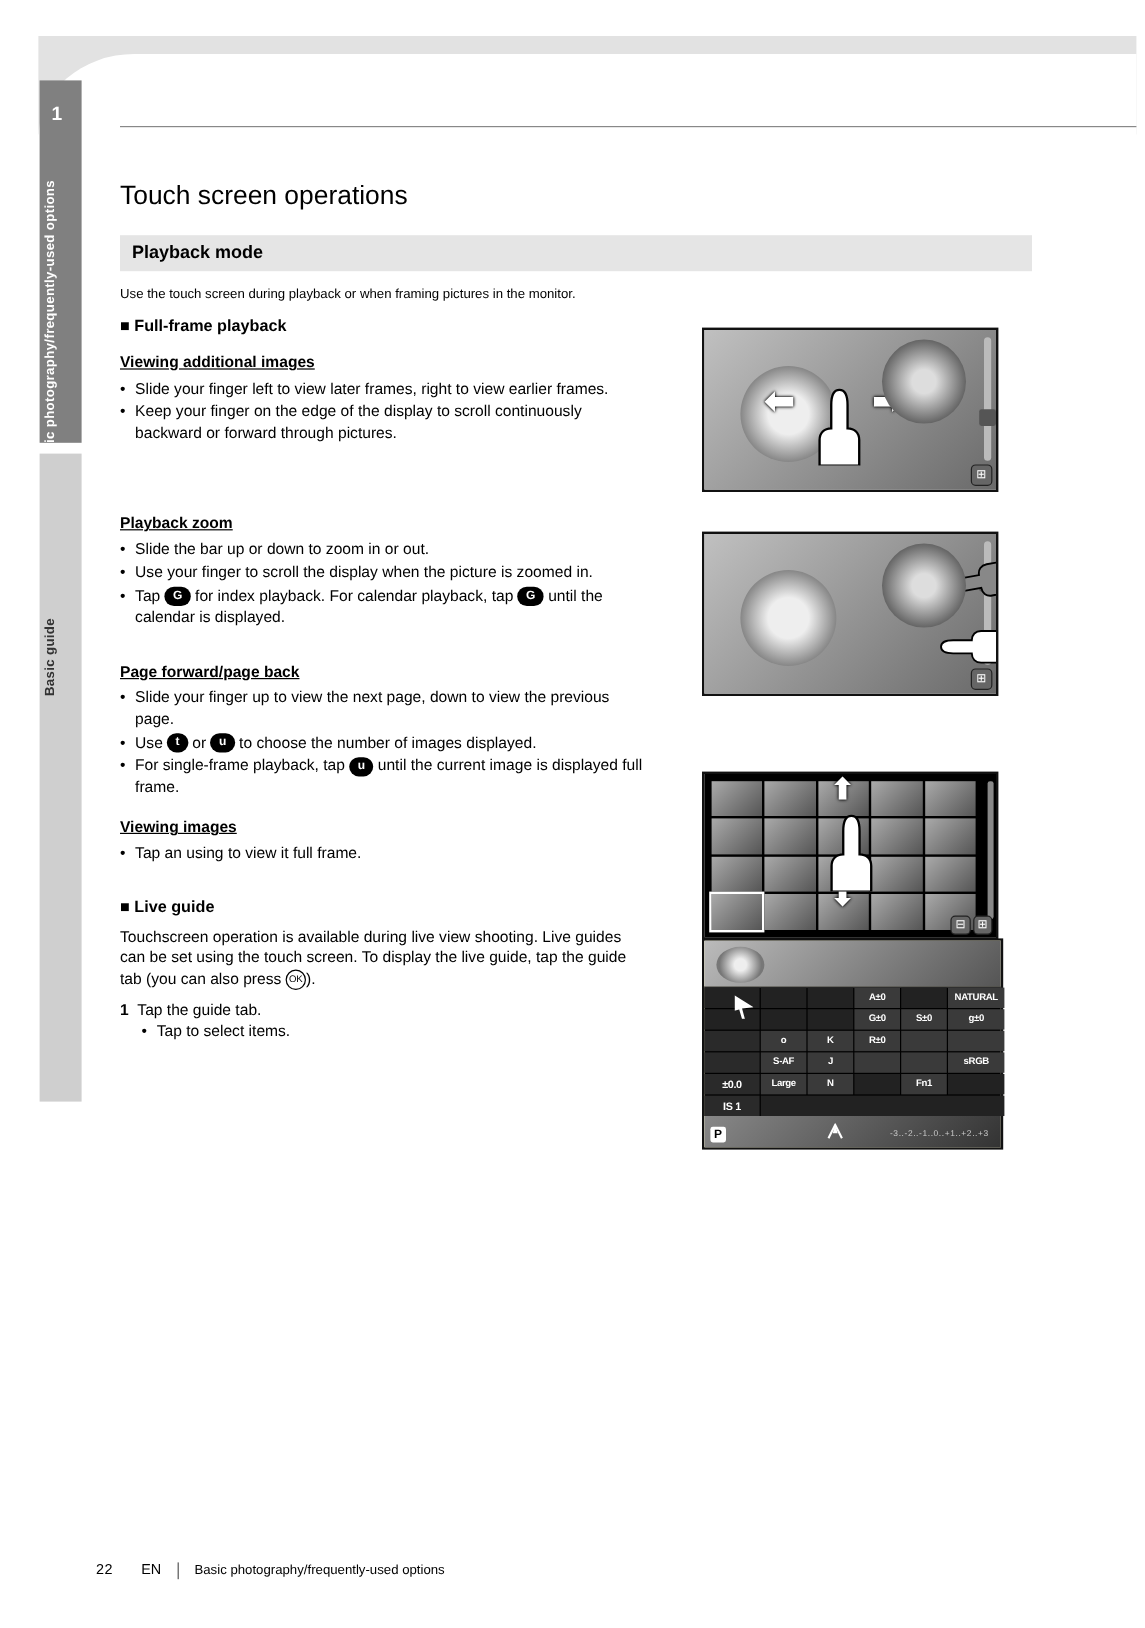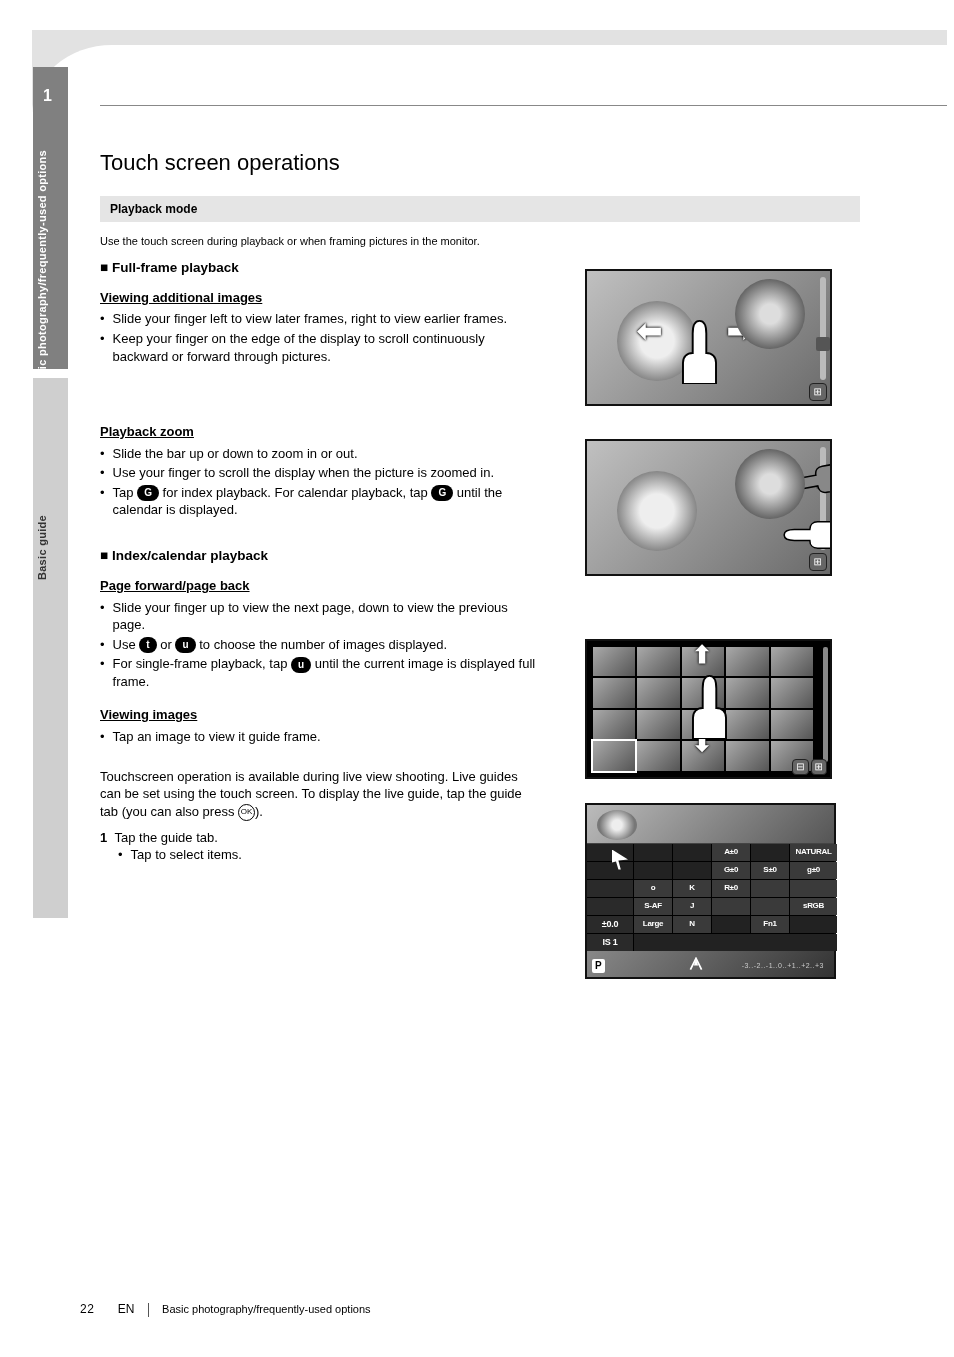--- a/index.html
+++ b/index.html
@@ -12,21 +12,21 @@
   .sidetab-top { position: absolute; left: 33px; top: 67px; width: 35px; height: 302px; background: #808080; }
   .sidetab-top-text { position: absolute; left: 35px; top: 150px; font-size: 11px; color: #fff; font-weight: bold; writing-mode: vertical-rl; transform: rotate(180deg); letter-spacing: 0.3px; }
   .sidetab-num { position: absolute; left: 43px; top: 85px; color: #fff; font-weight: bold; font-size: 16px; }
 
   .sidetab-bottom { position: absolute; left: 33px; top: 378px; width: 35px; height: 540px; background: #cfcfcf; }
   .sidetab-bottom-text { position: absolute; left: 35px; top: 515px; font-size: 11px; color: #333; font-weight: bold; writing-mode: vertical-rl; transform: rotate(180deg); letter-spacing: 0.3px; }
 
   .content { position: absolute; left: 100px; top: 130px; width: 760px; }
 
   .page-title { font-size: 22px; font-weight: normal; margin-bottom: 18px; margin-top: 18px; }
-  .section-bar { background: #e5e5e5; padding: 5px 10px; font-size: 12px; font-weight: bold; margin-bottom: 12px; }
+  .section-bar { background: #e5e5e5; padding: 5px 10px; font-size: 15px; font-weight: bold; margin-bottom: 12px; }
   .intro { font-size: 11px; max-width: 660px; margin-bottom: 10px; }
   .subsec { font-weight: bold; font-size: 13.5px; margin-top: 6px; margin-bottom: 6px; }
   .underline { text-decoration: underline; font-weight: bold; font-size: 13.0px; display: inline-block; margin-top: 6px; margin-bottom: 4px; }
 
   .bullet-row { display: flex; align-items: flex-start; font-size: 13.0px; margin-bottom: 2px; }
   .bullet-row .dot { margin-right: 8px; }
   .bullet-row .txt { flex: 1; max-width: 430px; }
 
   .pill { display: inline-block; background: #000; color: #fff; font-size: 10px; font-weight: bold; border-radius: 10px; padding: 1px 7px 1px 7px; line-height: 14px; vertical-align: middle; }
 
@@ -119,40 +119,39 @@
       <div class="bullet-row">
           <span class="dot">•</span>
           <span class="txt">Use your finger to scroll the display when the picture is zoomed in.</span>
         </div>
       <div class="bullet-row">
           <span class="dot">•</span>
           <span class="txt"><span>Tap</span> <span class="pill">G</span> <span>for index playback. For calendar playback, tap</span> <span class="pill">G</span> <span>until the calendar is displayed.</span></span>
         </div>
 
       <div style="height:20px;"></div>
-      <div class="subsec">■ <span>Index/calendar playback</span></div>
       <div class="underline">Page forward/page back</div>
       <div class="bullet-row">
           <span class="dot">•</span>
           <span class="txt">Slide your finger up to view the next page, down to view the previous page.</span>
         </div>
       <div class="bullet-row">
           <span class="dot">•</span>
           <span class="txt"><span>Use</span> <span class="pill">t</span> <span>or</span> <span class="pill">u</span> <span>to choose the number of images displayed.</span></span>
         </div>
       <div class="bullet-row">
           <span class="dot">•</span>
           <span class="txt"><span>For single-frame playback, tap</span> <span class="pill">u</span> <span>until the current image is displayed full frame.</span></span>
         </div>
 
       <div style="height:8px;"></div>
       <div class="underline">Viewing images</div>
       <div class="bullet-row">
           <span class="dot">•</span>
-          <span class="txt">Tap an image to view it guide frame.</span>
+          <span class="txt">Tap an using to view it full frame.</span>
         </div>
     </div>
 
     <div class="screenshot" style="left:485px; top:10px;">
       <div class="flower">
         <div class="sliderbar-v">
             <div class="knob" style="top:60px;"></div>
           </div>
         <span class="corner-icon">⊞</span>
         <span class="arrow-white" style="left:50px; top:40px;">⬅</span>
@@ -222,20 +221,21 @@
             </svg>
         </div>
       </div>
     </div>
   </div>
 
   <div style="height:20px;"></div>
 
   <div style="position:relative;">
     <div style="max-width:440px;">
+      <div class="subsec">■ <span>Live guide</span></div>
       <div style="font-size:13px; max-width:435px;">
         <span>Touchscreen operation is available during live view shooting. Live guides can be set using the touch screen. To display the live guide, tap the guide tab (you can also press</span> <span class="ok-circle">OK</span><span>).</span>
       </div>
       <div style="height:8px;"></div>
       <div style="font-size:13px;"><b>1</b>&nbsp;&nbsp;<span>Tap the guide tab.</span></div>
       <div class="bullet-row" style="margin-left:18px;">
           <span class="dot">•</span>
           <span class="txt">Tap to select items.</span>
         </div>
     </div>

